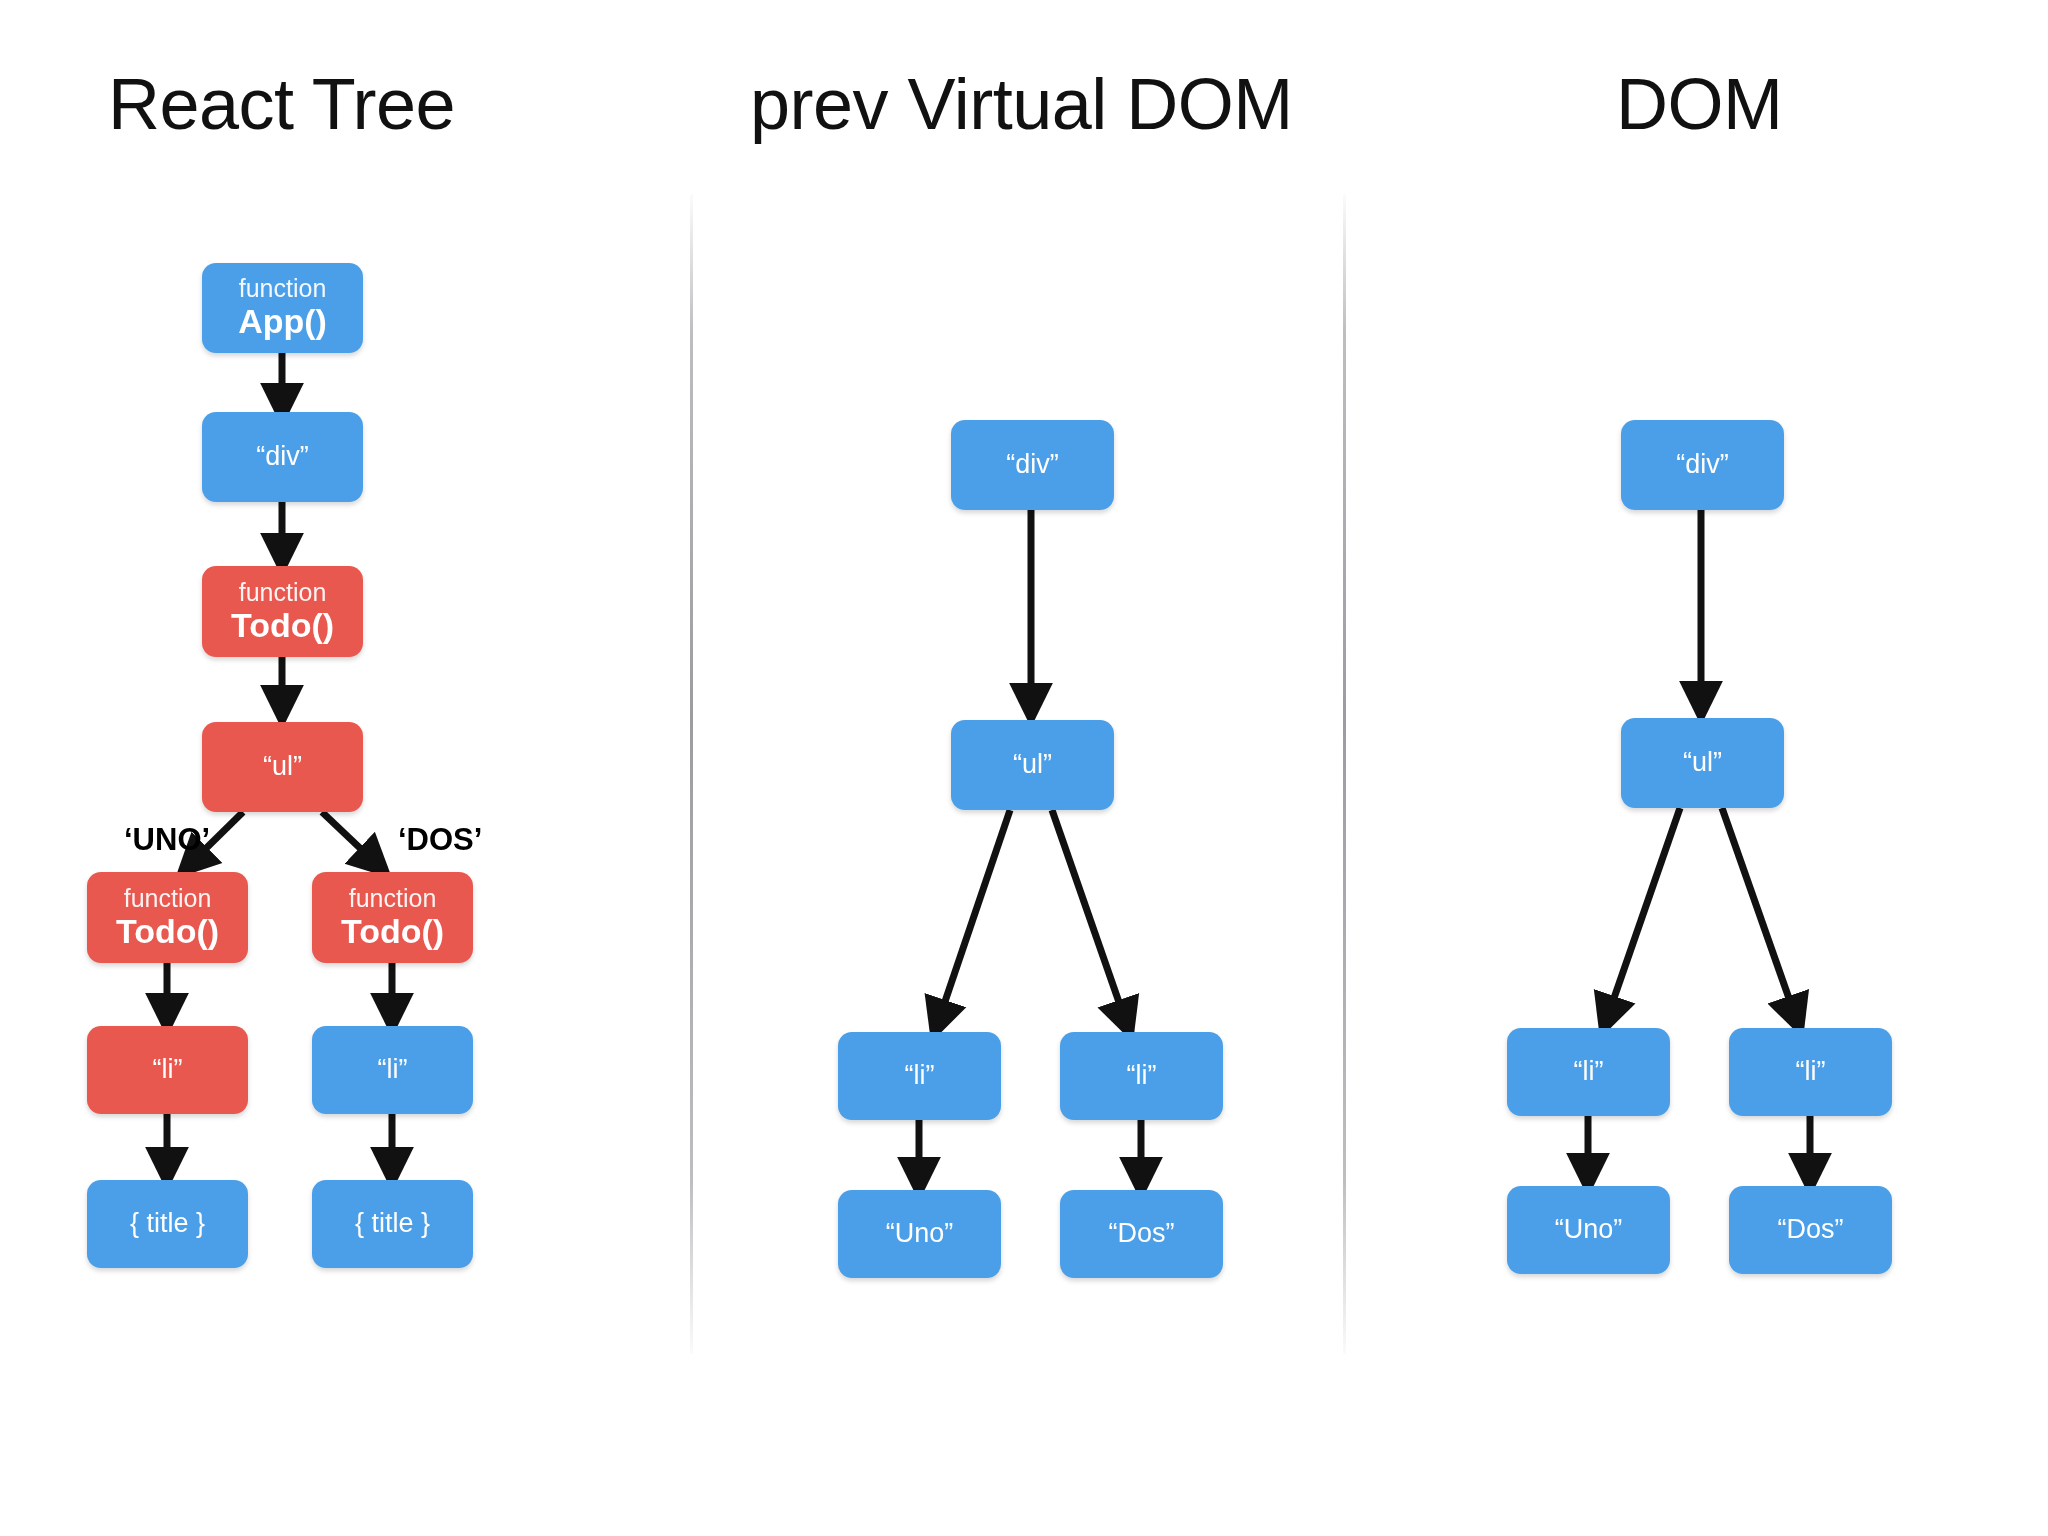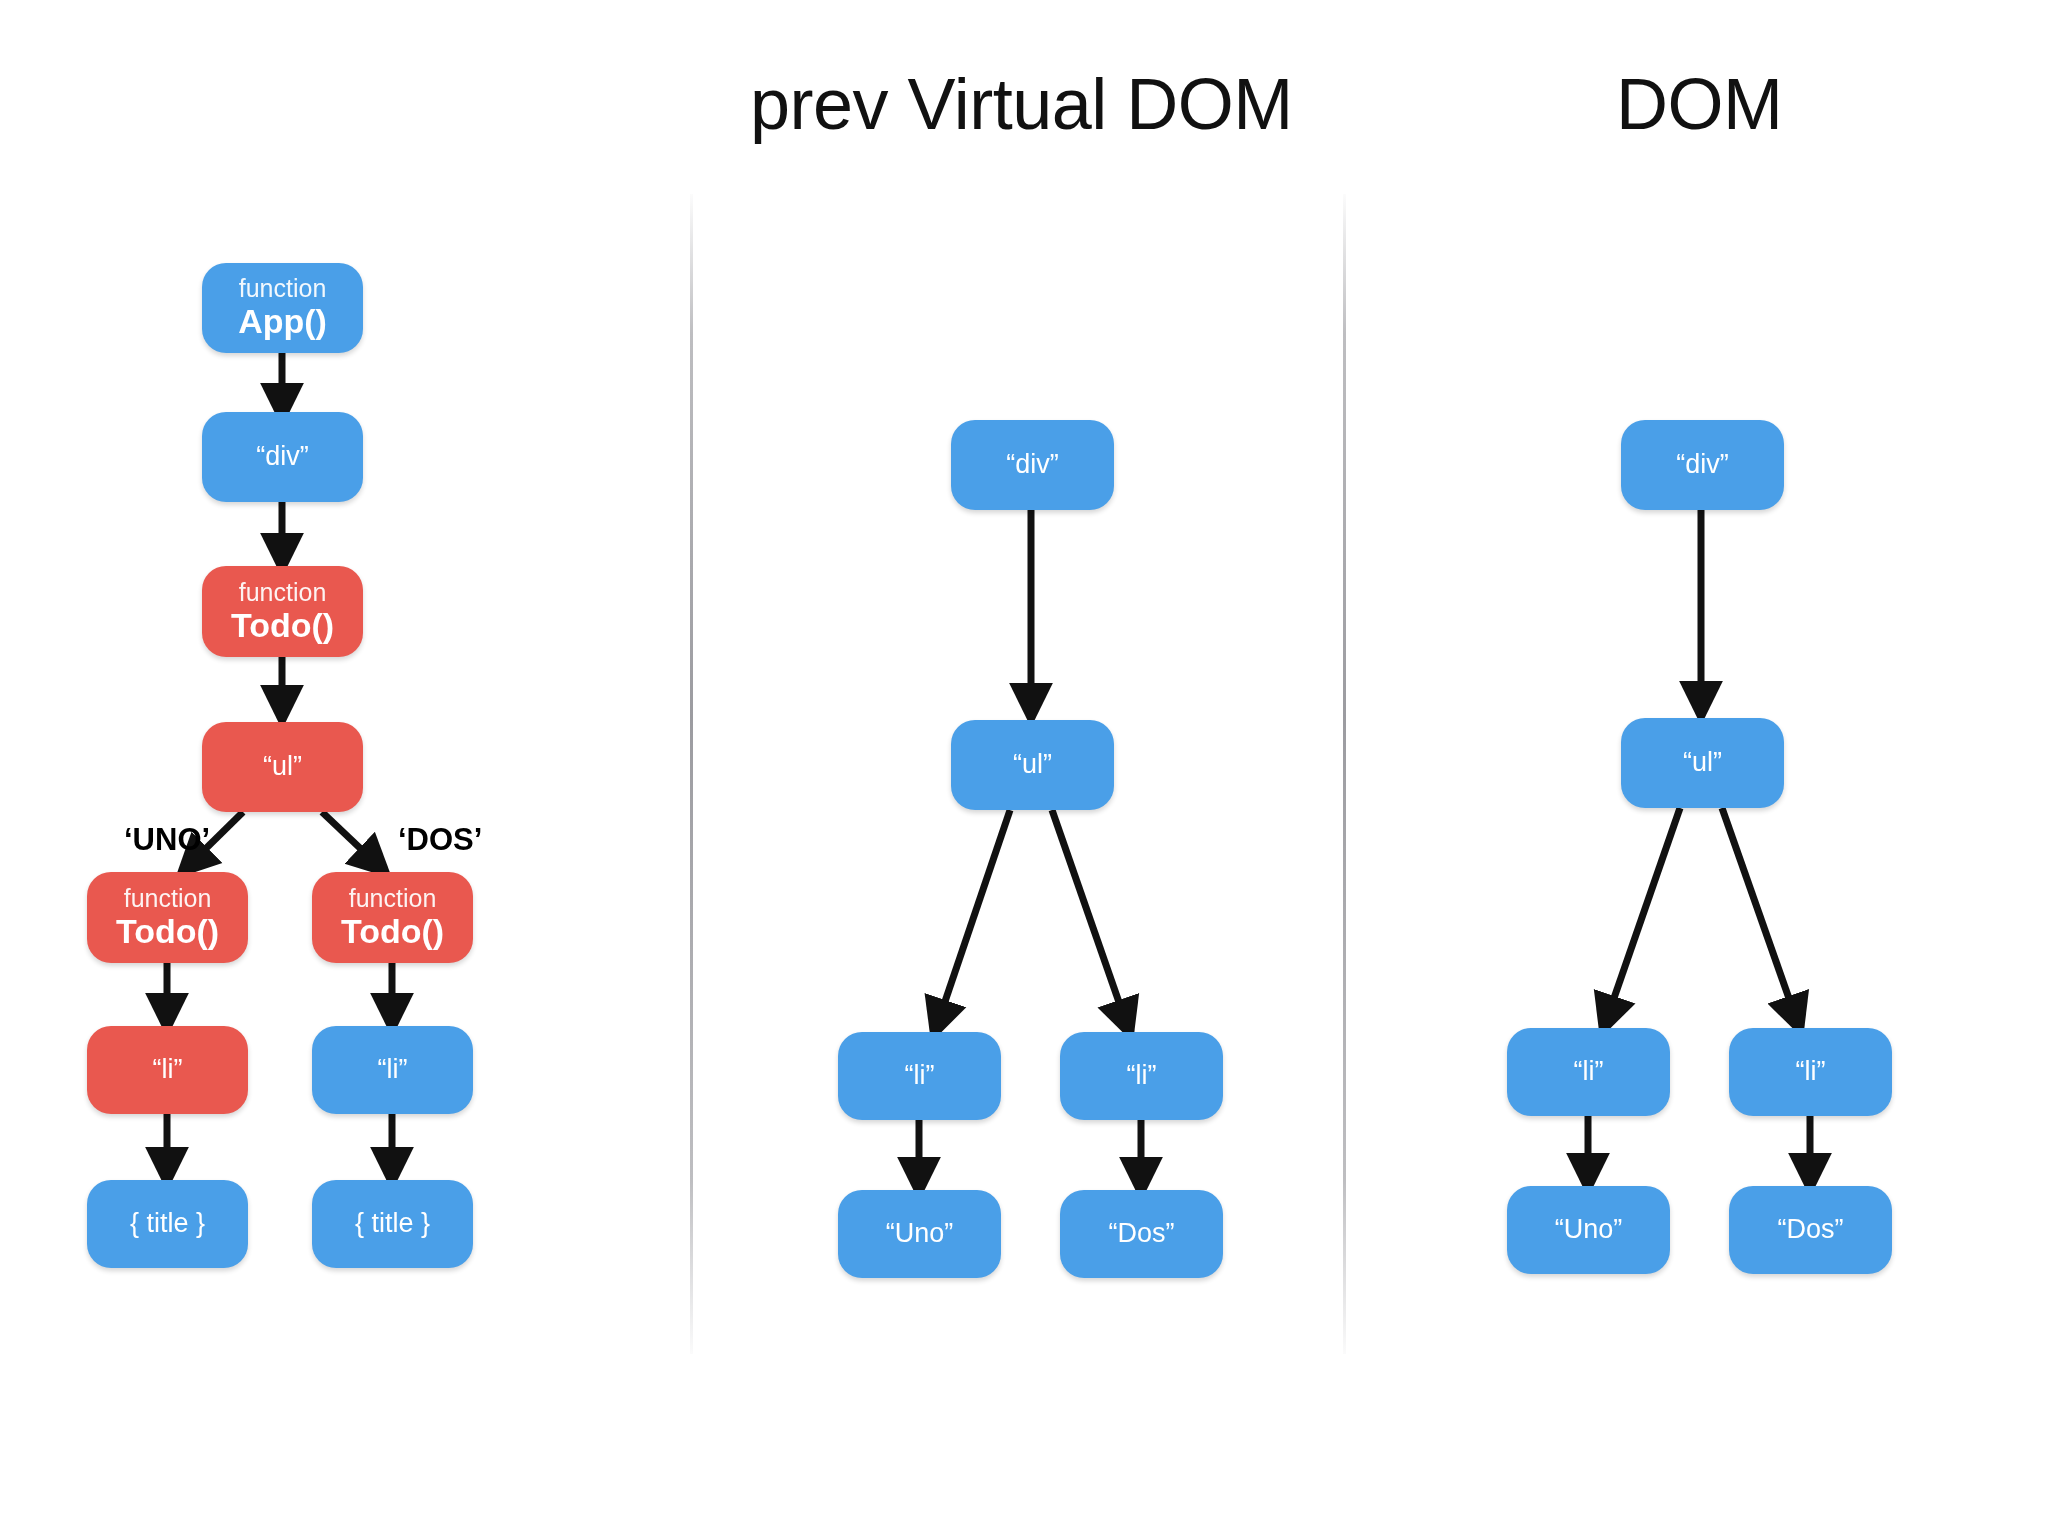--- a/index.html
+++ b/index.html
@@ -51,21 +51,21 @@
         rgba(168,168,172,0.75) 85%,
         rgba(200,200,204,0.08) 100%);
   }
   #divider-1 { left: 690px; }
   #divider-2 { left: 1343px; }
 
   
   .node {
     position: absolute;
     box-sizing: border-box;
-    border-radius: 24px;
+    border-radius: 14px;
     display: flex;
     flex-direction: column;
     align-items: center;
     justify-content: center;
     color: #ffffff;
     text-align: center;
     box-shadow: 0 3px 5px rgba(0,0,0,0.16);
     font-family: "Liberation Sans", sans-serif;
     user-select: none;
   }
@@ -111,20 +111,21 @@
     width: 2048px;
     height: 1536px;
     pointer-events: none;
   }
 </style>
 </head>
 <body>
 
 <div id="stage">
 
+  <div class="col-title" id="title-react">React Tree</div>
   <div class="col-title" id="title-vdom">prev Virtual DOM</div>
   <div class="col-title" id="title-dom">DOM</div>
 
   <div class="divider" id="divider-1"></div>
   <div class="divider" id="divider-2"></div>
 
   <svg id="arrows" viewBox="0 0 2048 1536" width="2048" height="1536">
     <defs>
       <marker id="ah" markerWidth="7" markerHeight="7" refX="4.2" refY="3.5" orient="auto" markerUnits="strokeWidth">
         <path d="M0,0.35 L6.4,3.5 L0,6.65 z" fill="#111111"></path>

